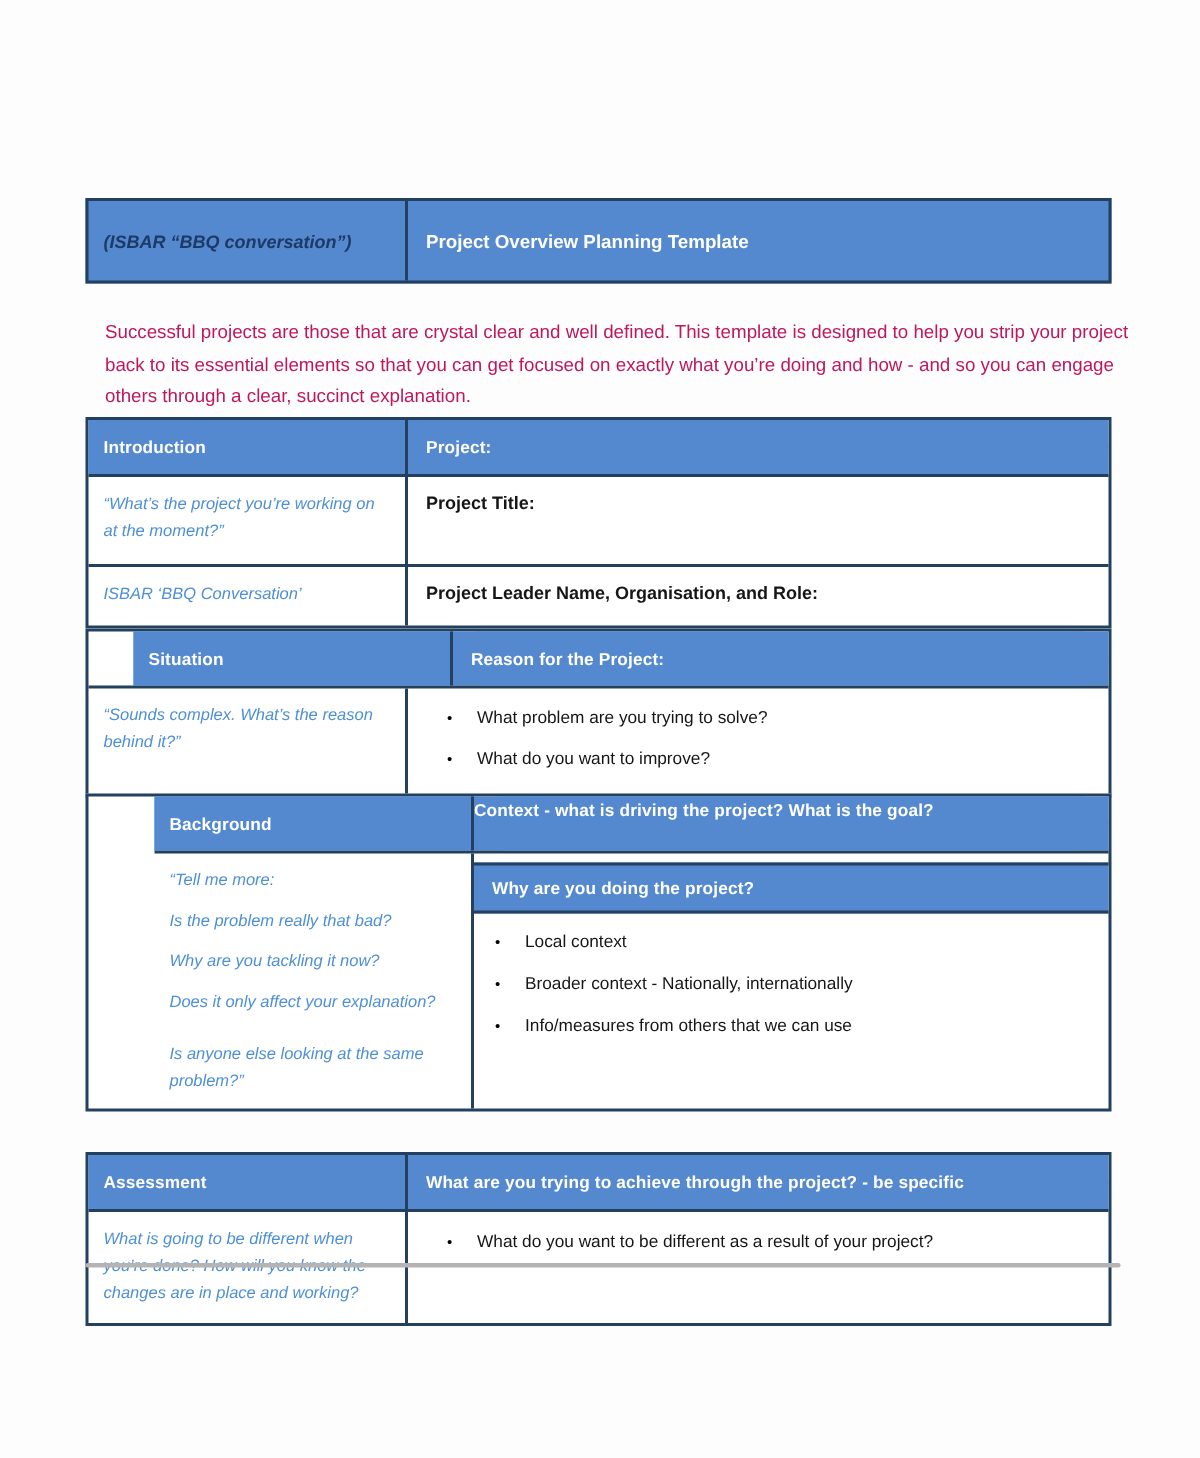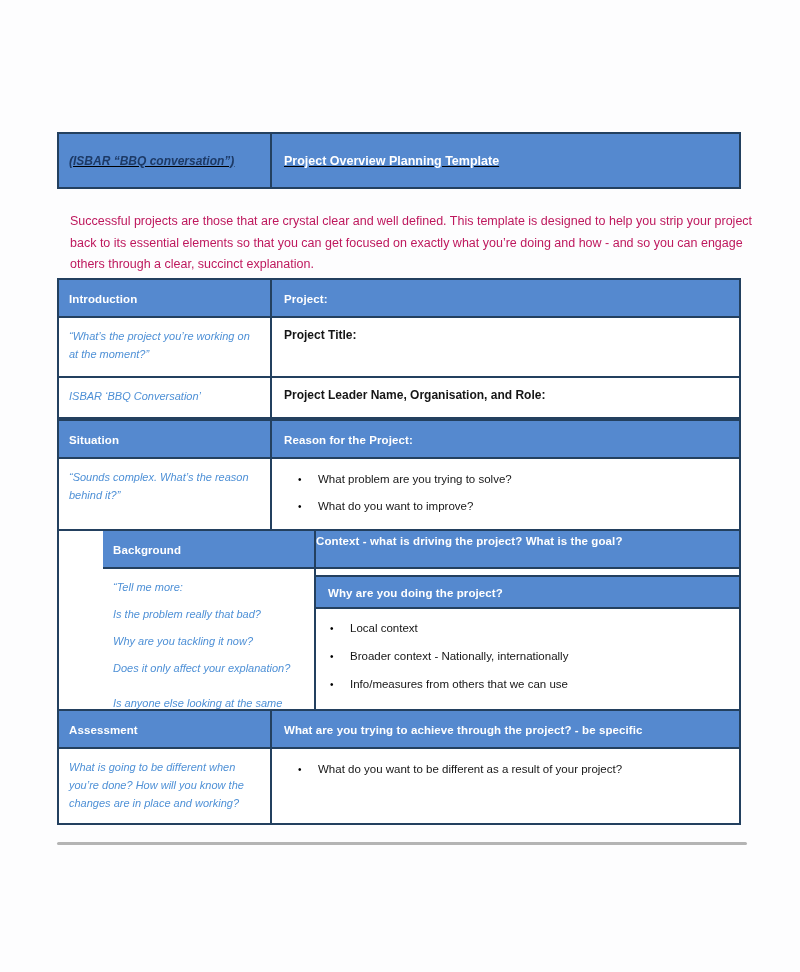--- a/index.html
+++ b/index.html
@@ -36,21 +36,21 @@
   }
   .cr{flex:1 1 auto;box-sizing:border-box;padding:9px 12px;border-radius:23px;}
   .hbar{background:var(--blue);}
   .hbar-text{
     color:#ffffff;font-weight:bold;font-size:11.5px;
     letter-spacing:0.1px;
   }
   
   .head-tbl{top:132px;height:57px;background:var(--blue);}
   .head-tbl .row{height:100%;}
-  .head-tbl .cl,.head-tbl .cr{display:flex;align-items:center;text-decoration:underline;}
+  .head-tbl .cl,.head-tbl .cr{display:flex;align-items:center;}
   .head-left-text{
     color:var(--navy-text);font-style:italic;font-weight:bold;font-size:12px;
   }
   .head-right-text{color:#ffffff;font-weight:bold;font-size:12.5px;}
   
   .intro{
     position:absolute;left:57px;top:198px;width:692px;
     margin:13px;font-size:12.5px;line-height:21.5px;color:#be185d;
   }
   
@@ -68,34 +68,34 @@
     margin:0 0 12px 0;display:flex;
   }
   ul.blist li:last-child{margin-bottom:0;}
   .blt{flex:0 0 20px;font-size:10px;line-height:15px;color:#000;}
   
   .sec-intro{top:278px;}
   .sec-intro .hrow{min-height:29px;}
   .sec-intro .r1{min-height:41px;}
   .sec-intro .r2{min-height:60px;}
   .sec-sit{top:419px;}
-  .sec-sit .hrow{min-height:29px;}
+  .sec-sit .hrow{min-height:29px;margin-left:30px;}
   .sec-sit .r1{min-height:73px;}
   .sec-bg{top:529px;padding-left:44px;}
   .sec-bg .hrow{min-height:28px;}
   .sec-bg .r1{min-height:165px;}
   .sec-bg .cr{padding:0;}
   .subbar{
     margin-top:6px;background:var(--blue);
     border-top:2px solid var(--navy);border-bottom:2px solid var(--navy);
     padding:6px 12px;box-sizing:border-box;
   }
   .sec-bg ul.blist{padding:12px 6px 4px 14px;}
   .sec-bg ul.blist li{margin-bottom:13px;}
-  .sec-asm{top:709px;}
+  .sec-asm{top:768px;}
   .sec-asm .hrow{min-height:28px;}
   .sec-asm .r1{min-height:76px;}
   .shadow-line{
     position:absolute;left:57px;top:842px;width:690px;height:3px;
     background:#b4b4b4;border-radius:2px;
   }
 </style>
 </head>
 <body>
 

